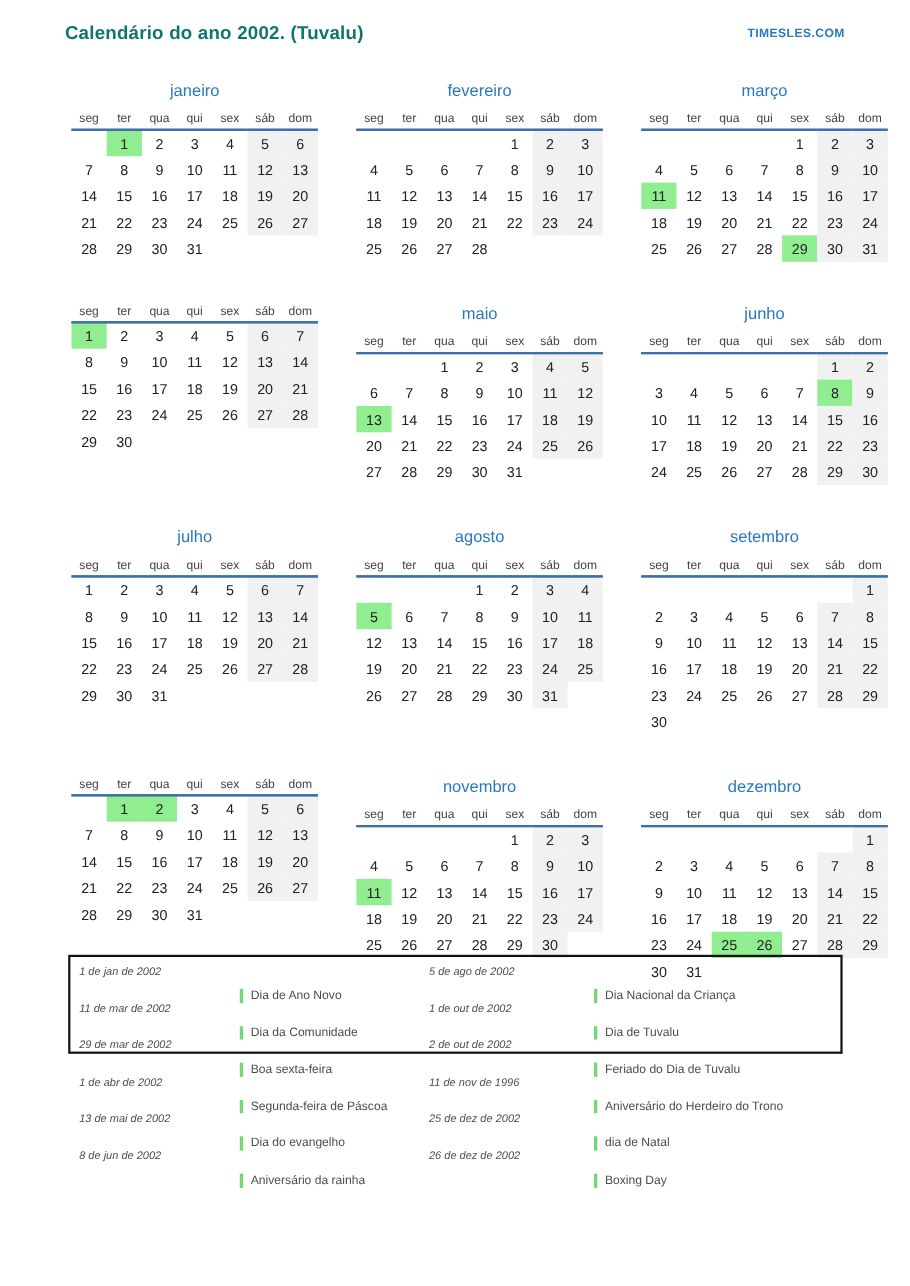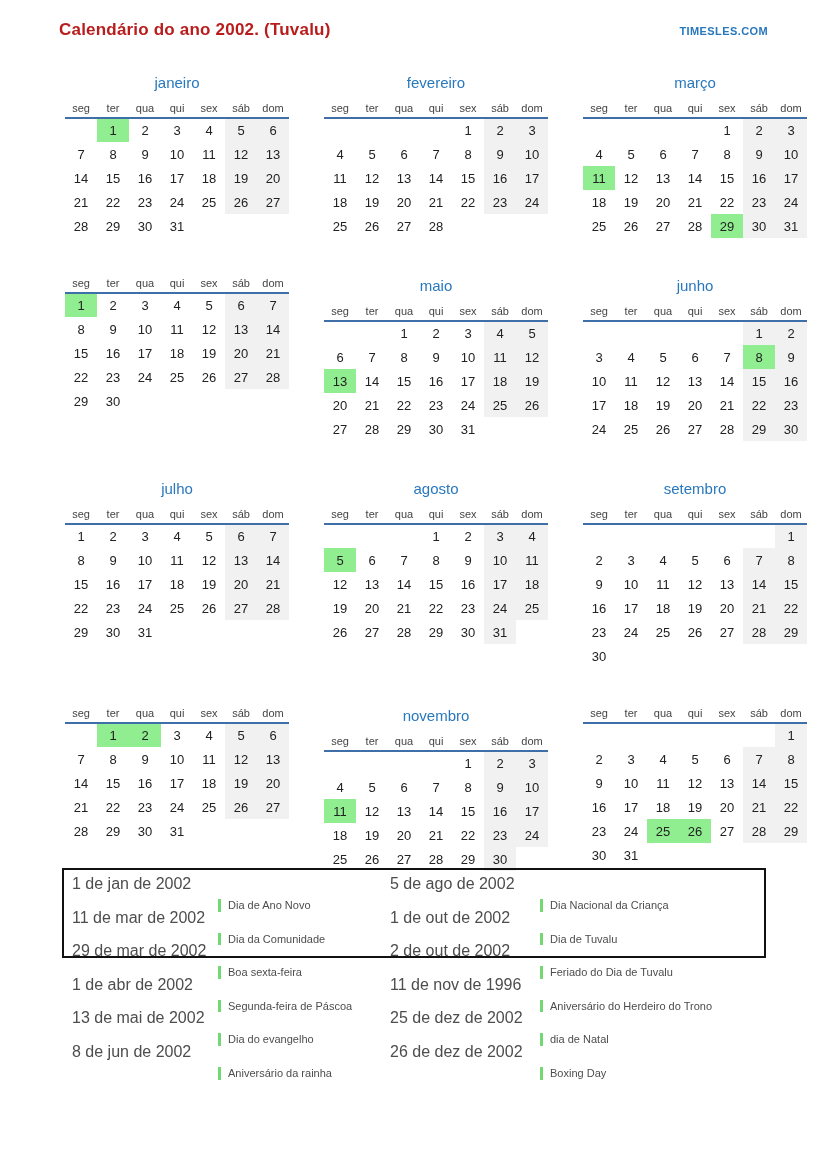--- a/index.html
+++ b/index.html
@@ -6,21 +6,21 @@
   html, body { background:#ffffff; }
   body {
     width:827px; height:1169px;
     font-family:"Liberation Sans", sans-serif;
     position:relative; overflow:hidden;
   }
   .page { position:relative; width:827px; height:1169px; background:#fff; }
 
   .page-title {
     position:absolute; left:59px; top:20px;
-    font-size:17px; color:#b91c1c; letter-spacing:0.2px;
+    font-size:17px; color:#0f766e; letter-spacing:0.2px;
   }
   .site-link {
     position:absolute; right:59px; top:25px;
     font-size:11px; font-weight:bold; letter-spacing:0.4px;
     color:var(--accent); text-decoration:none; cursor:pointer;
   }
 
   .months-grid {
     position:absolute; left:65px; top:70px; width:695px;
     display:grid; grid-template-columns:224px 224px 224px;
@@ -42,21 +42,21 @@
   }
   td.weekend { background:var(--weekend); }
   td.holiday { background:var(--green); }
 
   .legend {
     position:absolute; left:62px; top:868px; width:704px; height:90px;
     border:2px solid #111111; padding:8px 0 0 8px;
   }
   .legend-grid { display:grid; grid-template-columns:146px 172px 150px auto; }
   .legend-date {
-    font-size:16px; color:#4d4d4d; line-height:12.6px; white-space:nowrap;
+    font-size:10px; color:#4d4d4d; line-height:12.6px; white-space:nowrap;font-style:italic;
   }
   .legend-name {
     font-size:11px; color:#4d4d4d; line-height:12.6px; white-space:nowrap;
     border-left:3px solid var(--bar); padding-left:7px; margin-right:6px;margin-top:21px;
   }
 </style>
 </head>
 <body>
 
 <div class="page">
@@ -760,20 +760,21 @@
               <td>27</td>
               <td>28</td>
               <td>29</td>
               <td class="weekend">30</td>
               <td></td>
             </tr>
           </tbody>
         </table>
       </section>
       <section class="month">
+        <div class="month-title">dezembro</div>
         <table class="cal">
           <thead>
             <tr>
               <th>seg</th>
               <th>ter</th>
               <th>qua</th>
               <th>qui</th>
               <th>sex</th>
               <th>sáb</th>
               <th>dom</th>

